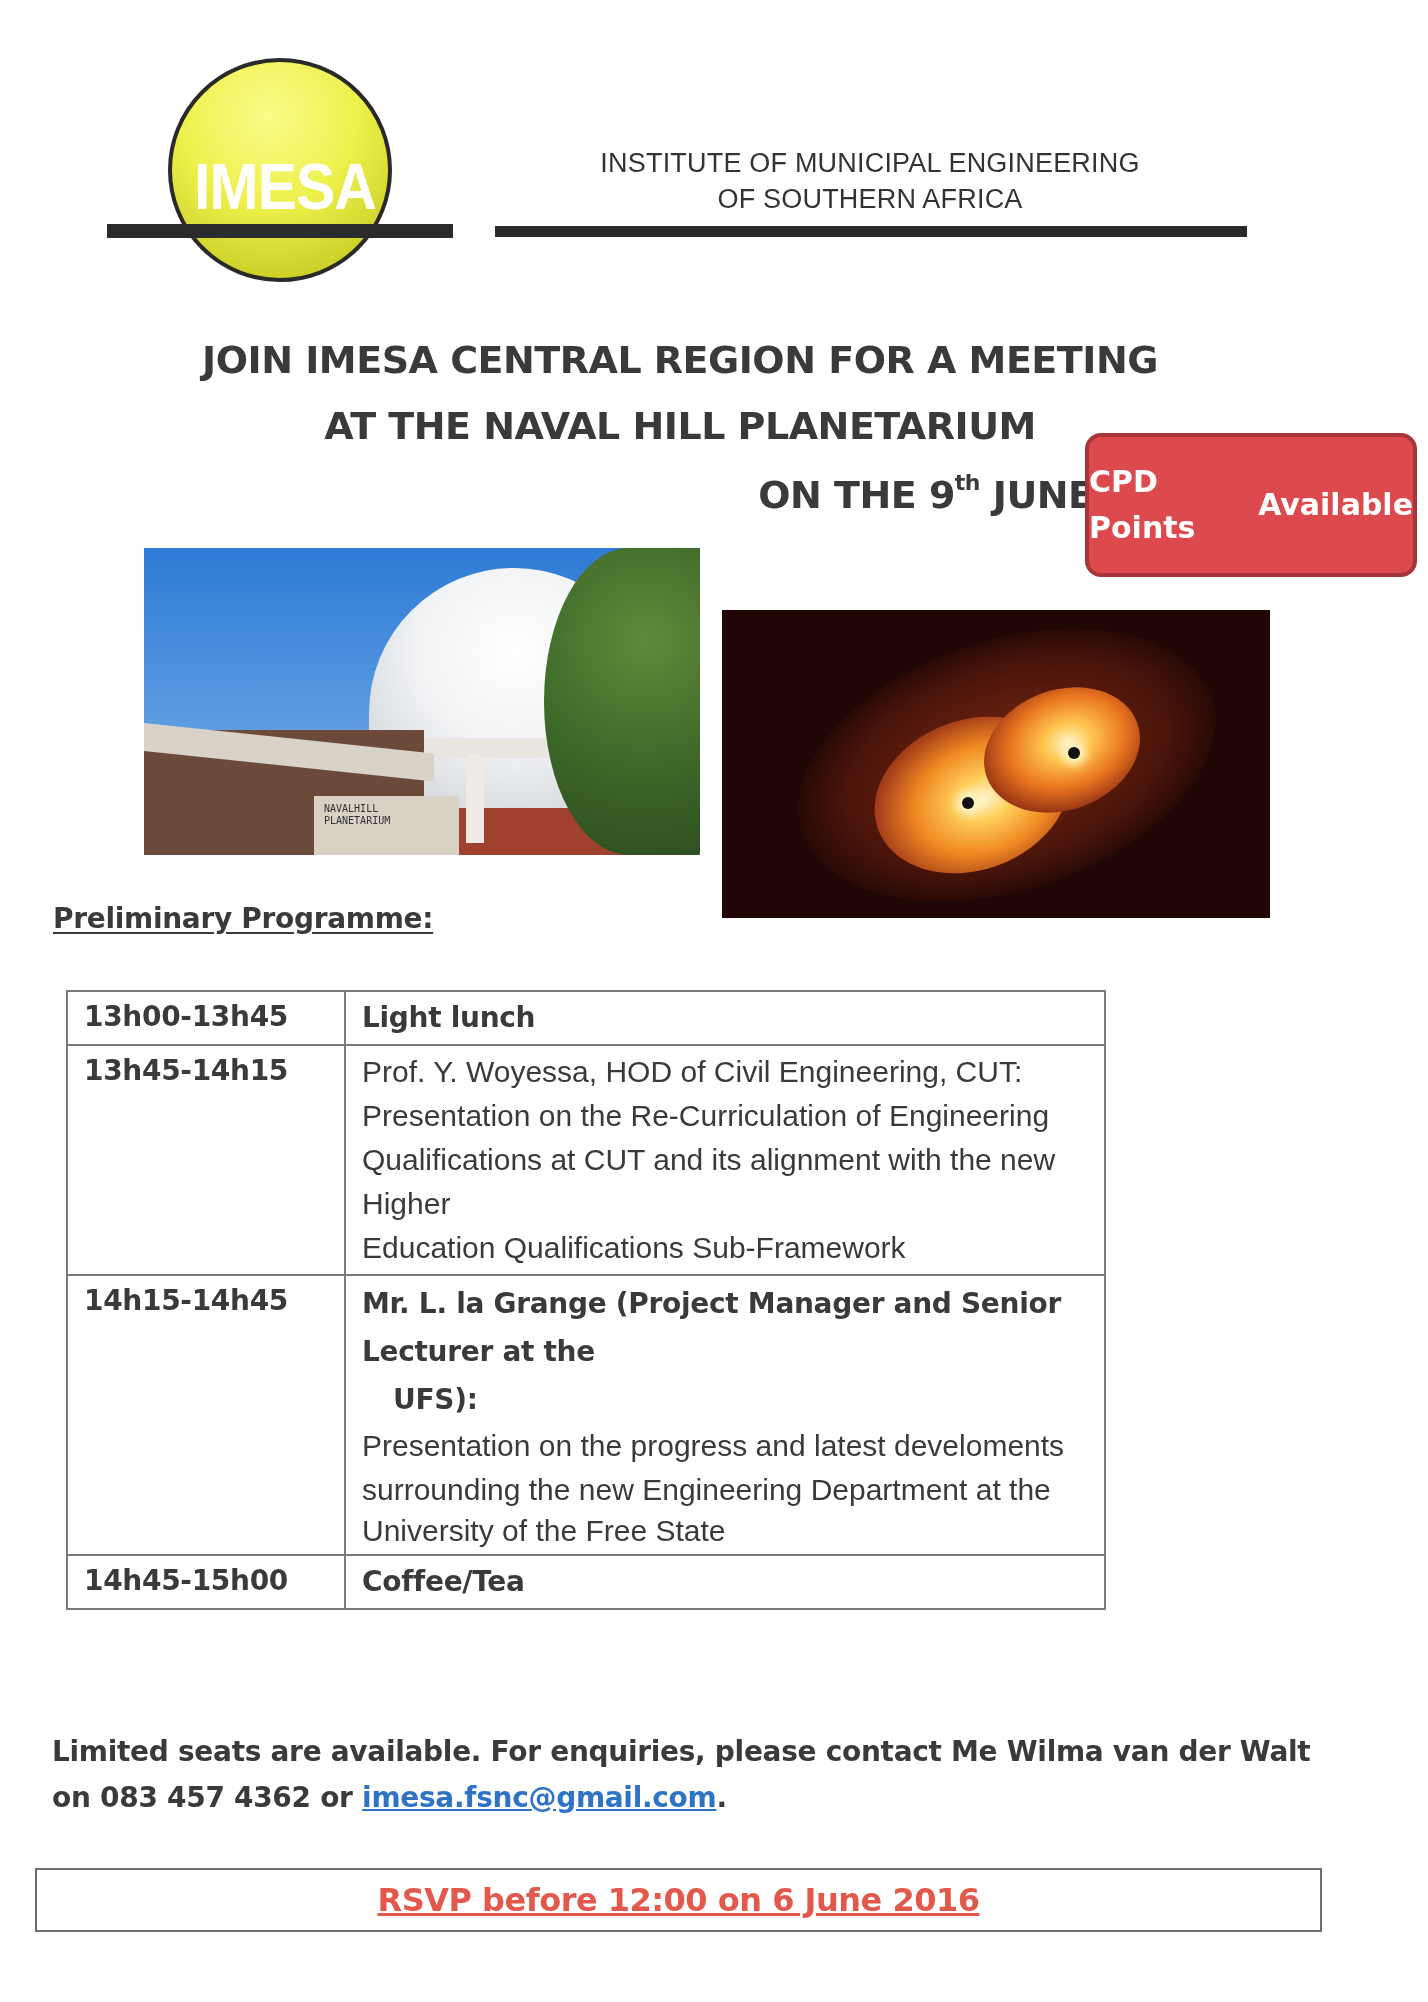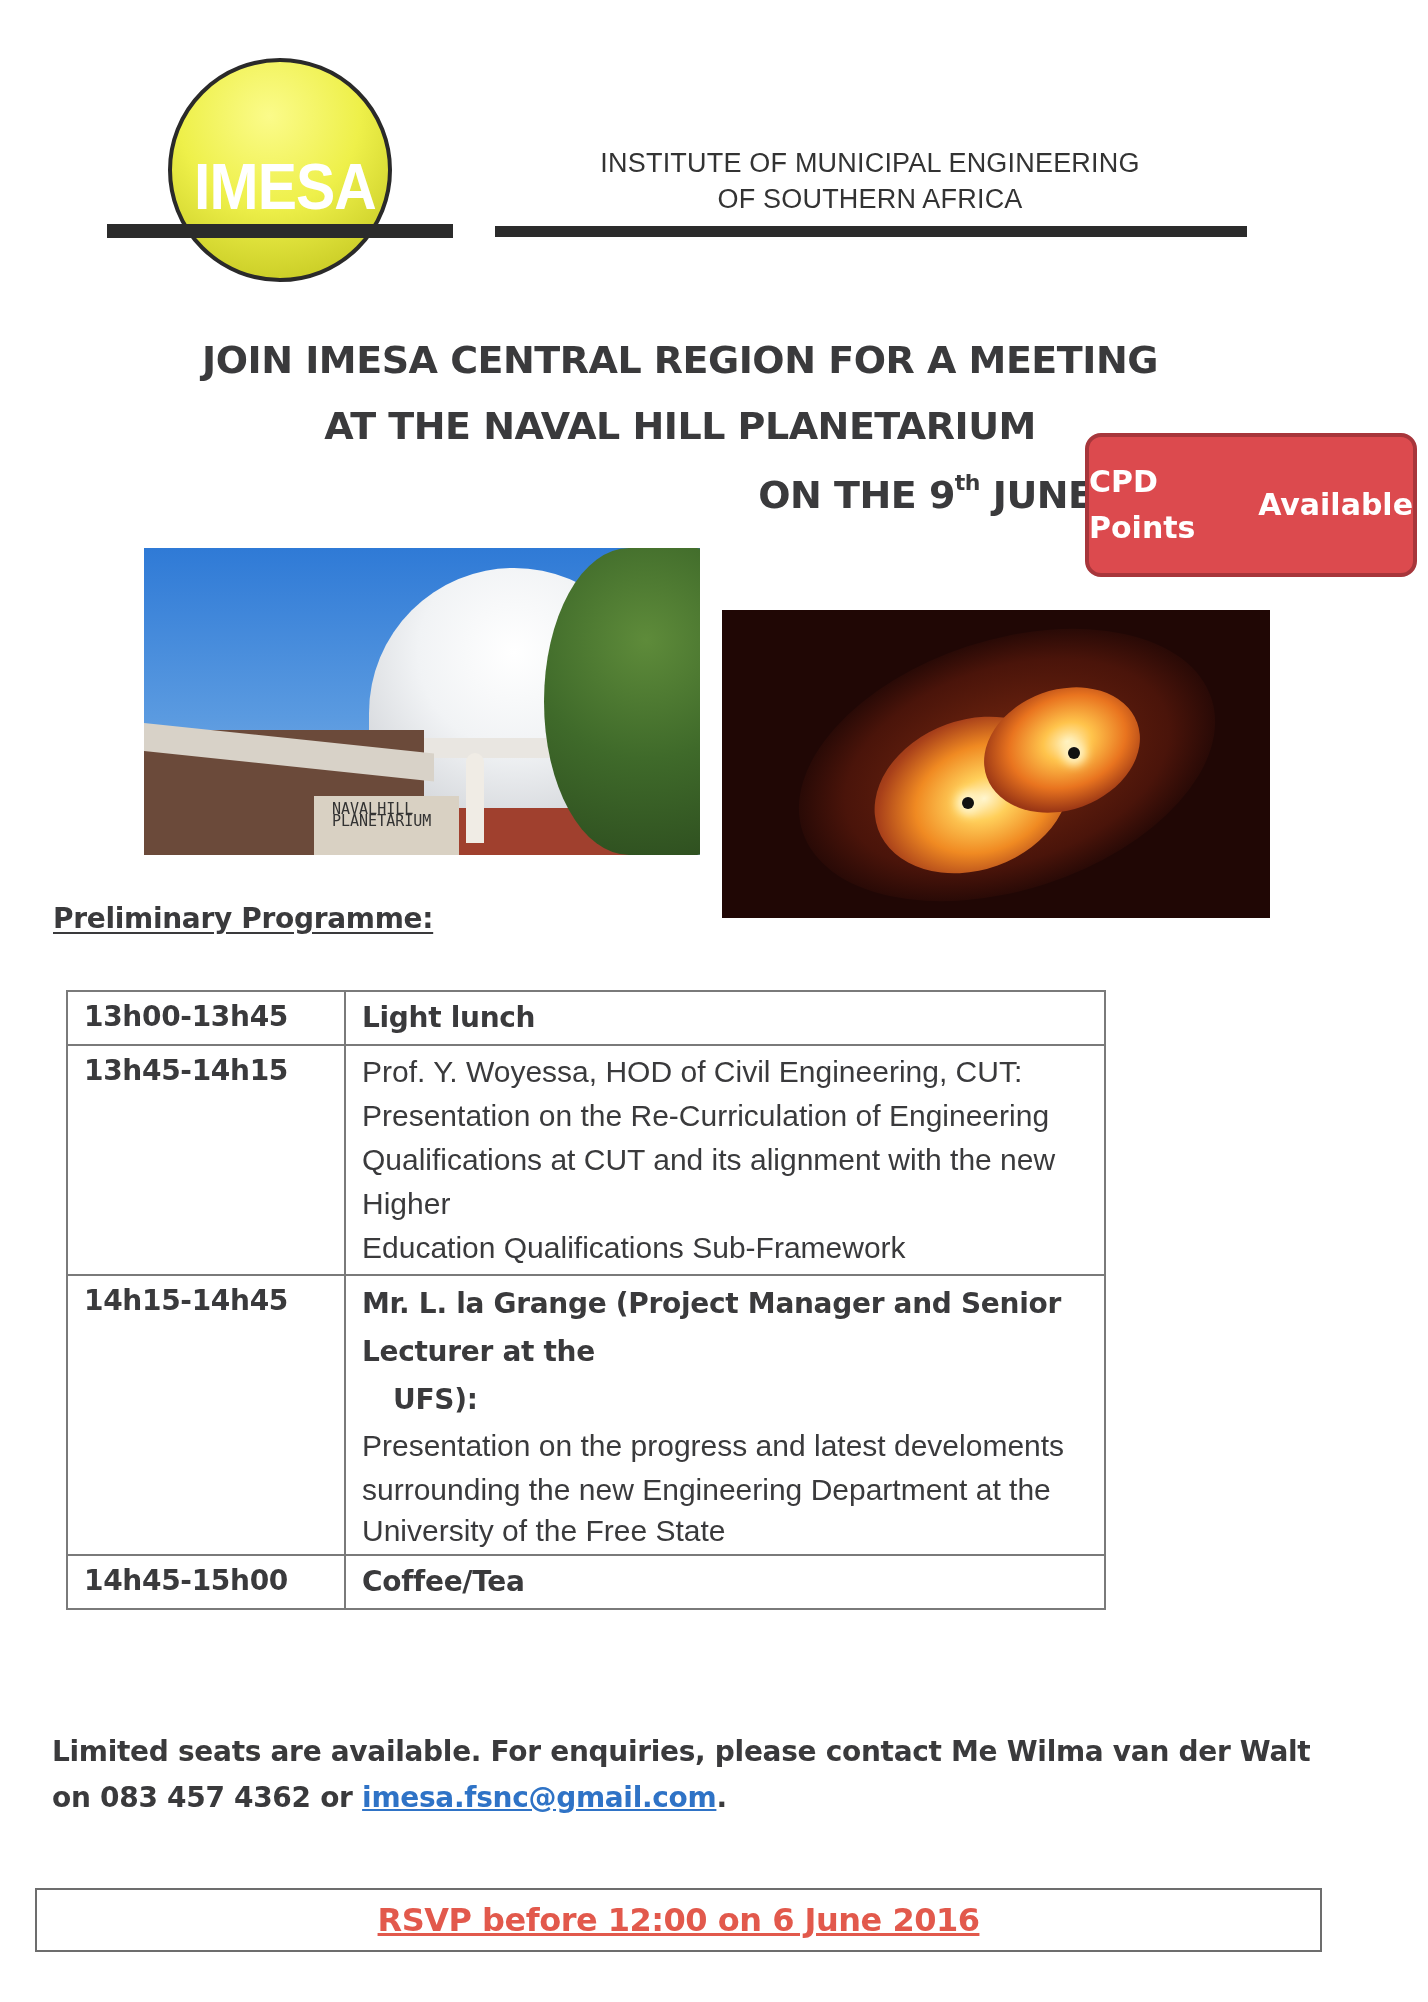--- a/index.html
+++ b/index.html
@@ -34,22 +34,22 @@
   .dome { left:225px; top:20px; width:290px; height:240px; border-radius:145px 145px 10px 10px;
     background: radial-gradient(circle at 50% 35%, #ffffff 0%, #f1f3f5 45%, #c9ccd1 100%); }
   .drum { left:240px; top:190px; width:270px; height:117px; background:#a0402e; }
   .drum-band { left:235px; top:190px; width:280px; height:20px; background:#e9e6e1; }
   .tree { left:400px; top:0px; width:170px; height:307px; border-radius:50% 10% 10% 50%;
     background: radial-gradient(circle at 60% 30%, #5e8b3a 0%, #3f6a2a 50%, #2d4d1f 100%); }
   .wing { left:0px; top:182px; width:280px; height:125px; background:#6b4a3a; }
   .wing-roof { left:0px; top:175px; width:290px; height:28px; background:#d8d2c8;
     transform:skewY(6deg); transform-origin:left; }
   .wing-wall { left:170px; top:248px; width:145px; height:59px; background:#d9d1c3; }
-  .sign-text { left:188px; top:255px; width:110px; font-family:"DejaVu Sans Mono", monospace;
-    font-size:15px; color:#333; line-height:12px; }
+  .sign-text { left:180px; top:255px; width:110px; font-family:"DejaVu Sans Mono", monospace;
+    font-size:10px; color:#333; line-height:12px; }
   .window { left:322px; top:205px; width:18px; height:90px; background:#f0ece5; border-radius:9px 9px 0 0; }
 
   
   .photo2 { left:722px; top:610px; width:548px; height:308px; overflow:hidden; background:#200705; }
   .swirl-outer { left:70px; top:30px; width:430px; height:250px; border-radius:50%;
     background: radial-gradient(ellipse at 50% 50%, #7a2a10 0%, #4a140a 55%, rgba(32,7,5,0) 75%);
     transform:rotate(-18deg); }
   .swirl-a { left:150px; top:110px; width:200px; height:150px; border-radius:50%;
     background: radial-gradient(ellipse at 55% 55%, #fff6d0 0%, #ffcf5a 18%, #f08a22 45%, #a8401a 70%, rgba(120,40,15,0) 100%);
     transform:rotate(-20deg); }
@@ -69,21 +69,21 @@
   .col-desc { font-size:28px; line-height:44px; }
   .bold-desc { font-family:"DejaVu Sans", sans-serif; font-weight:bold; letter-spacing:-0.3px; }
   .reg-desc { font-family:"Liberation Sans", sans-serif; font-size:30px; }
   .line { display:block; }
 
   .contact { left:52px; width:1320px; font-family:"DejaVu Sans", sans-serif; font-weight:bold;
     font-size:28px; color:#3a3a3c; letter-spacing:-0.3px; }
   .email { color:#2f73c6; text-decoration:underline; }
 
   .rsvp-box { left:35px; top:1868px; width:1287px; height:64px; border:2px solid #6d6d6d; box-sizing:border-box;
-    display:flex; align-items:center; justify-content:center;margin-top:20px; }
+    display:flex; align-items:center; justify-content:center; }
   .rsvp-text { font-family:"DejaVu Sans", sans-serif; font-weight:bold; font-size:32px; color:#e2594c;
     text-decoration:underline; letter-spacing:-0.5px; }
 </style>
 </head>
 <body>
 
 <div class="abs logo-circle"></div>
 <div class="abs logo-text">IMESA</div>
 <div class="abs logo-bar"></div>
 

